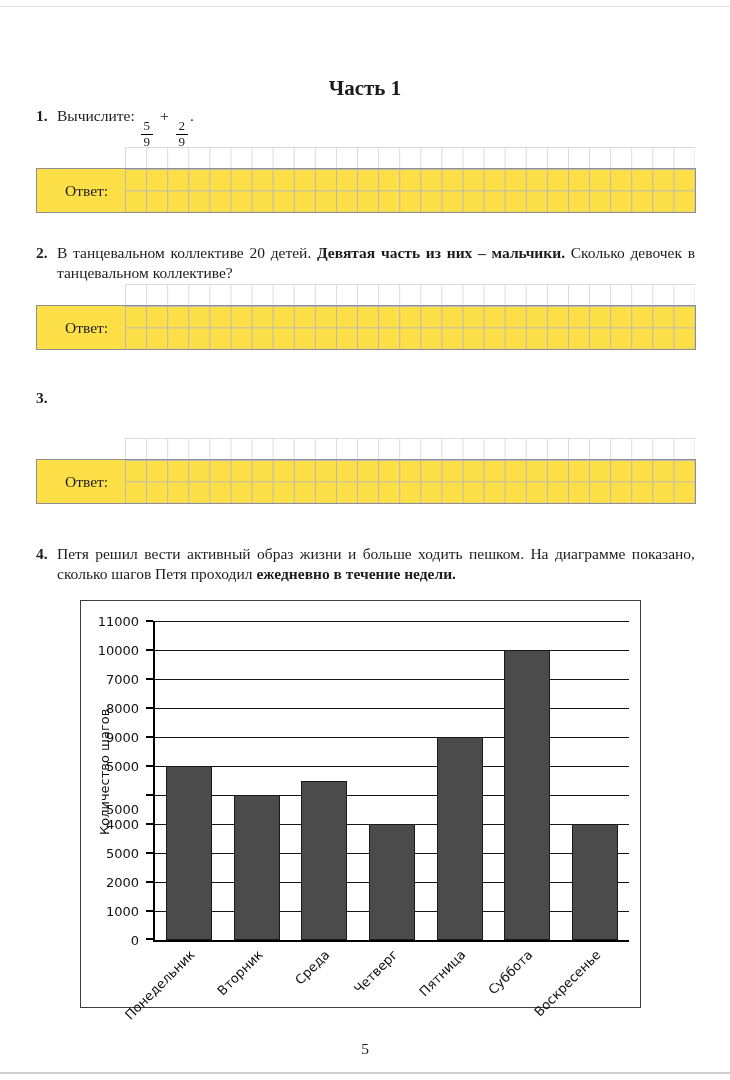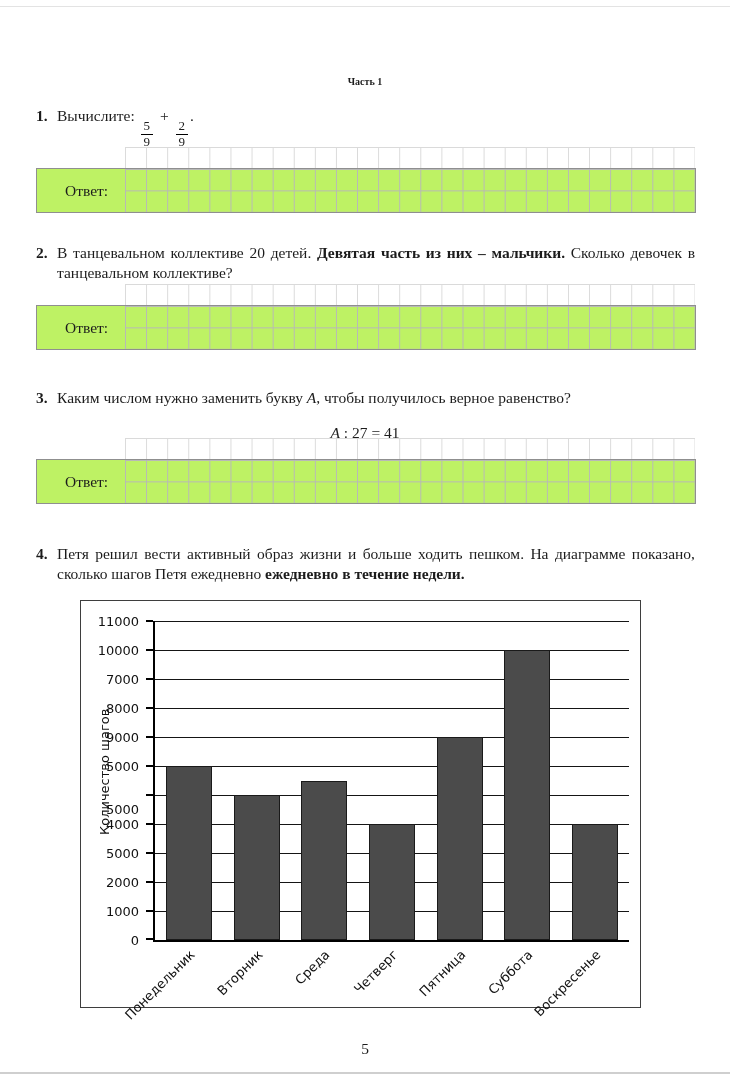--- a/index.html
+++ b/index.html
@@ -5,21 +5,21 @@
   html,body { margin:0; padding:0; background:#fff; }
   .page {
     position:relative; width:730px; height:1080px; background:#ffffff;
     font-family:"Liberation Serif", serif; font-size:15.5px; color:#1c1c1c;
     overflow:hidden;
   }
   .scan-line-top { position:absolute; top:6px; left:0; width:100%; height:1px; background:#e3e3e3; }
   .scan-line-bottom { position:absolute; top:1072px; left:0; width:100%; height:2px; background:#cfcfcf; }
 
   .variant-title { position:absolute; top:46px; left:0; width:100%; text-align:center; font-weight:bold; font-size:16.5px; letter-spacing:0.5px; }
-  .part-title { position:absolute; top:76px; left:0; width:100%; text-align:center; font-weight:bold; font-size:10px; }
+  .part-title { position:absolute; top:76px; left:0; width:100%; text-align:center; font-weight:bold; font-size:21px; }
 
   .problem { position:absolute; left:36px; width:659px; padding-left:21px; box-sizing:border-box; text-align:justify; line-height:19.5px; }
   .pnum { position:absolute; left:0; top:0; font-weight:bold; }
   .bold { font-weight:bold; }
   .italic { font-style:italic; }
 
   .p1 { top:106px; height:40px; }
   .p1 .frac { display:inline-flex; flex-direction:column; align-items:center; font-size:13px; line-height:1.15; vertical-align:-9px; margin:0 2px; }
   .p1 .frac .den { border-top:1px solid #000; padding:0 3px; }
   .p1 .frac .num { padding:0 3px; }
@@ -34,21 +34,21 @@
   .answer-strip {
     position:absolute; left:125px; width:570px; height:21px;
     background-image: linear-gradient(to right, #dadada 1px, transparent 1px),
                       linear-gradient(to bottom, #dadada 1px, transparent 1px);
     background-size:21.1px 21px;
   }
   .strip1 { top:147px; }
   .strip2 { top:284px; }
   .strip3 { top:438px; }
 
-  .answer-box { position:absolute; left:36px; width:658px; height:43px; border:1px solid #8f8f8f; background:#bef264; }
+  .answer-box { position:absolute; left:36px; width:658px; height:43px; border:1px solid #8f8f8f; background:#fde047; }
   .box1 { top:168px; }
   .box2 { top:305px; }
   .box3 { top:459px; }
   .answer-label { position:absolute; left:28px; top:50%; transform:translateY(-50%); }
   .answer-grid {
     position:absolute; left:88px; right:0; top:0; bottom:0;
     background-image: linear-gradient(to right, #b8b8b8 1px, transparent 1px),
                       linear-gradient(to bottom, #b8b8b8 1px, transparent 1px);
     background-size:21.1px 21.4px;
   }
@@ -101,34 +101,32 @@
   </div>
 
   <div class="answer-strip strip2"></div>
   <div class="answer-box box2">
     <span class="answer-label">Ответ:</span>
     <div class="answer-grid"></div>
   </div>
 
   <div class="problem p3">
     <span class="pnum">3.</span>
-    <span><span>Каким числом нужно заменить букву </span><span class="italic">А</span><span>, чтобы получилось верное равенство?</span></span>
   </div>
 
-  <div class="equation"><span class="italic">А</span><span> : 27 = 41</span></div>
 
   <div class="answer-strip strip3"></div>
   <div class="answer-box box3">
     <span class="answer-label">Ответ:</span>
     <div class="answer-grid"></div>
   </div>
 
   <div class="problem p4">
     <span class="pnum">4.</span>
-    <span><span>Петя решил вести активный образ жизни и больше ходить пешком. На диаграмме показано, сколько шагов Петя ежедневно </span><span class="bold">ежедневно в течение недели.</span></span>
+    <span><span>Петя решил вести активный образ жизни и больше ходить пешком. На диаграмме показано, сколько шагов Петя проходил </span><span class="bold">ежедневно в течение недели.</span></span>
   </div>
 
   <div class="figure">
     <div class="ylabel">Количество шагов</div>
     <div class="yticks">
         <div class="ytick-label" style="bottom: -8px;">0</div>
         <div class="ytick-mark" style="bottom: 0px;"></div>
         <div class="ytick-label" style="bottom: 21px;">1000</div>
         <div class="ytick-mark" style="bottom: 28px;"></div>
         <div class="ytick-label" style="bottom: 50px;">2000</div>

